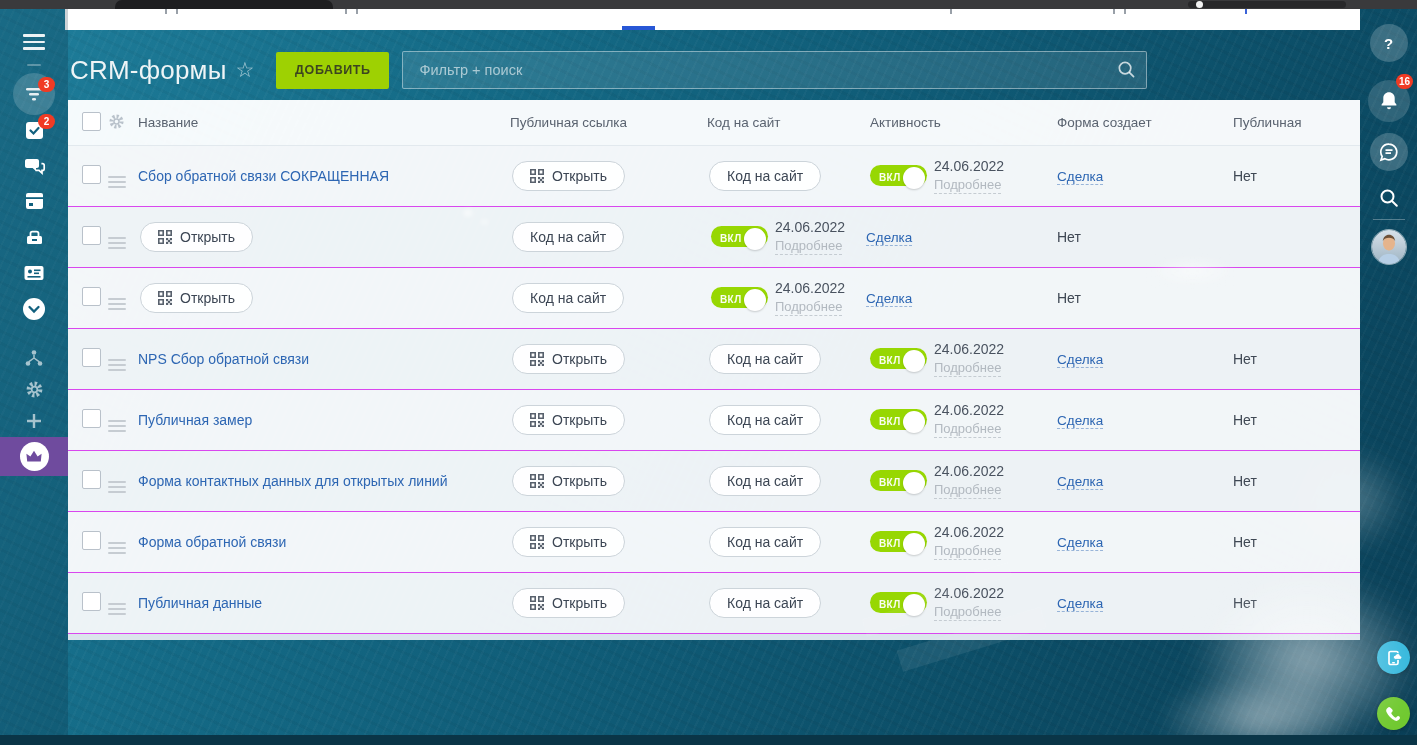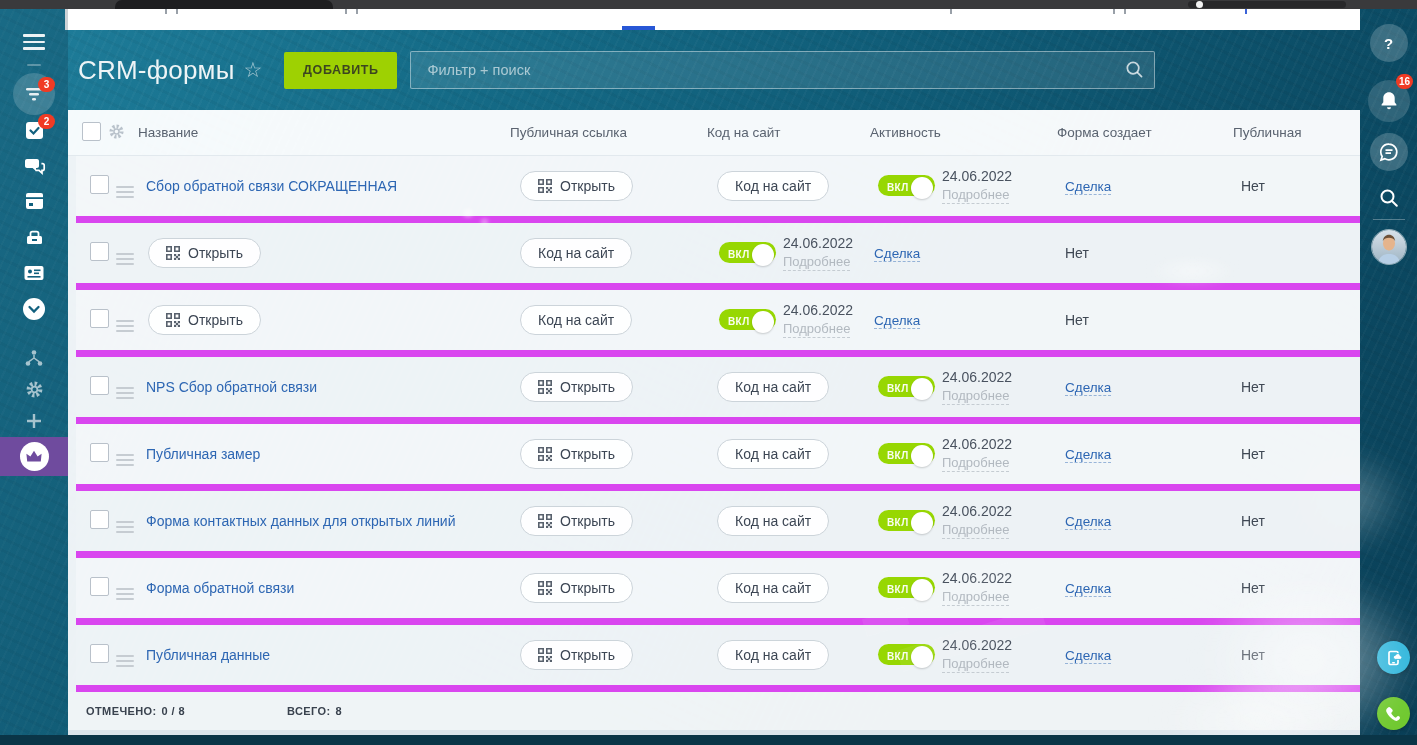--- a/index.html
+++ b/index.html
@@ -38,37 +38,37 @@
   .rs-item{position:absolute;left:1360px;width:57px;display:flex;justify-content:center;align-items:center;}
   .rs-circle{width:38px;height:38px;border-radius:50%;background:rgba(255,255,255,0.20);display:flex;align-items:center;justify-content:center;}
   .help-q{color:#fff;font-size:15px;font-weight:bold;}
   .rs-divider{top:219px;}
   .rs-divider i{width:32px;height:1px;background:rgba(255,255,255,0.30);}
   .avatar{width:34px;height:34px;border-radius:50%;overflow:hidden;border:1px solid rgba(255,255,255,0.55);cursor:pointer;}
   .fab{position:absolute;width:33px;height:33px;border-radius:50%;display:flex;align-items:center;justify-content:center;cursor:pointer;box-shadow:0 1px 4px rgba(0,0,0,0.25);}
   .fab-blue{left:1377px;top:641px;background:#2fb6dc;}
   .fab-green{left:1377px;top:697px;background:#70c92f;}
   
-  .page-head{position:absolute;left:68px;top:30px;width:1292px;height:80px;display:flex;align-items:center;padding-left:10px;box-sizing:border-box;}
+  .page-head{position:absolute;left:68px;top:30px;width:1292px;height:80px;display:flex;align-items:center;padding-left:2px;box-sizing:border-box;}
   .page-title{font-size:26px;font-weight:300;color:#eef4f6;letter-spacing:.2px;}
   .fav-star{margin-left:9px;font-size:21px;color:rgba(255,255,255,0.62);cursor:pointer;}
   .add-btn{margin-left:22px;width:113px;height:37px;background:#9ed102;border:none;border-radius:2px;
     font-family:inherit;font-size:12.5px;font-weight:bold;letter-spacing:.6px;color:#3c4520;cursor:pointer;}
   .search-wrap{position:relative;margin-left:13px;width:745px;height:38px;}
   .search-input{width:100%;height:100%;box-sizing:border-box;background:rgba(255,255,255,0.10);
     border:1px solid rgba(255,255,255,0.42);border-radius:2px;padding:0 40px 0 16px;
     font-family:inherit;font-size:14.5px;color:#fff;outline:none;}
   .search-input::placeholder{color:rgba(255,255,255,0.60);}
   .search-glass{position:absolute;right:10px;top:8px;cursor:pointer;}
   
-  .panel{position:absolute;left:68px;top:110px;width:1292px;}
+  .panel{position:absolute;left:68px;top:100px;width:1292px;}
   .grid-head,.grid-row{display:grid;grid-template-columns:40px 30px 372px 197px 159px 191px 176px 1fr;align-items:center;}
   .grid-head{height:45px;background:rgba(253,254,255,0.97);border-bottom:1px solid #e2e9ee;color:#5a6370;font-size:13.5px;}
   .grid-body{background:rgba(246,248,250,0.96);}
-  .grid-row{height:60px;border-bottom:7px solid #d946ef;background:rgba(248,250,251,0.55);margin-left:8px;}
+  .grid-row{height:60px;border-bottom:1px solid #d946ef;background:rgba(248,250,251,0.55);}
   .grid-row:nth-child(even){background:rgba(238,243,246,0.65);}
   .c-check{padding-left:14px;}
   .checkbox{display:inline-block;width:17px;height:17px;background:#fff;border:1px solid #b9c1ca;border-radius:2px;cursor:pointer;}
   .drag-handle{display:inline-flex;flex-direction:column;gap:3px;cursor:grab;}
   .drag-handle i{width:18px;height:2px;background:#c6ccd2;border-radius:1px;}
   .row-name{color:#2d66b3;font-size:14px;text-decoration:none;cursor:pointer;}
   .pill-btn{display:inline-flex;align-items:center;gap:8px;height:30px;padding:0 17px;margin-left:2px;
     border:1px solid #ccd4da;border-radius:16px;background:rgba(255,255,255,0.92);
     font-family:inherit;font-size:14px;color:#3c4654;cursor:pointer;}
   .c-activity{display:flex;align-items:center;gap:7px;padding-left:4px;}
@@ -645,26 +645,20 @@
       <span class="date-block">
         <span class="row-date">24.06.2022</span>
         <a class="details-link">Подробнее</a>
       </span>
     </div>
     <div class="cell"><a class="creates-link">Сделка</a></div>
     <div class="cell"><span class="conv-text">Нет</span></div>
   </div>
 </div>
 
-    <div class="grid-foot">
-      <span>ОТМЕЧЕНО:</span>
-      <span class="foot-val">0 / 8</span>
-      <span class="foot-total">ВСЕГО:</span>
-      <span class="foot-val">8</span>
-    </div>
 
     <div class="panel-band"></div>
 
   </div>
 
   <div class="wm wm-wisp"></div>
   <div class="wm wm-dot1"></div>
   <div class="wm wm-dot2"></div>
   <div class="wm wm-logo"></div>
   <div class="wm wm-cloud1"></div>

